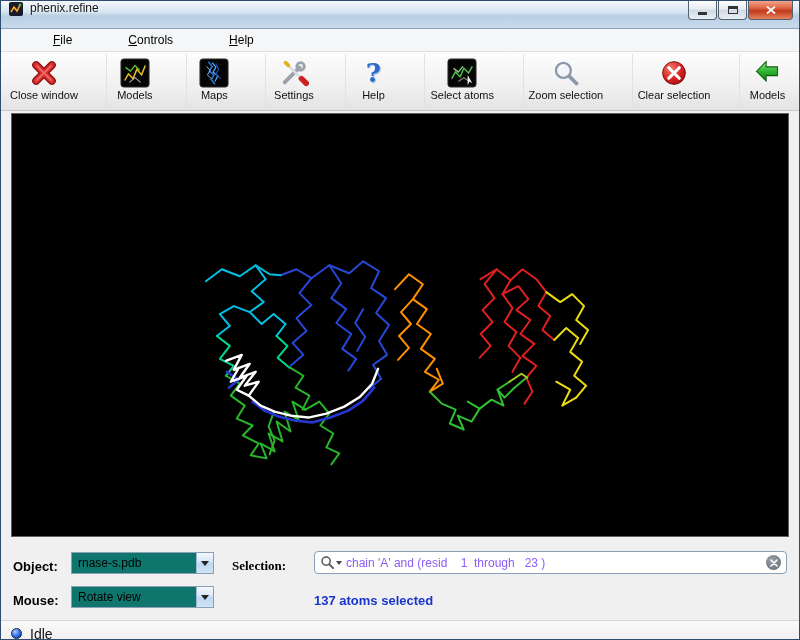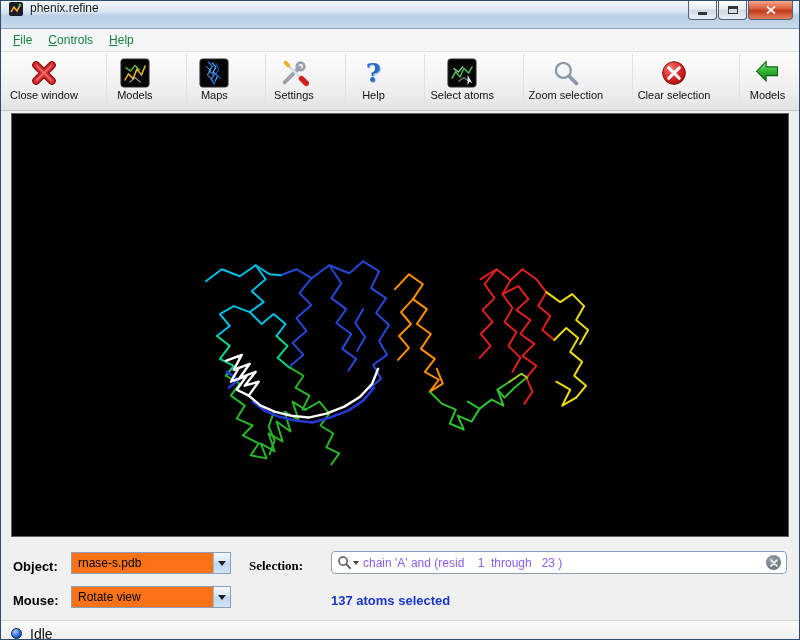--- a/index.html
+++ b/index.html
@@ -39,21 +39,21 @@
   .win-btn.close { width:45px;
     background:linear-gradient(#f4a58c,#de6143 40%,#c03a1c 55%,#e8825e); }
   .glyph-min { width:9px; height:3px; background:#333; margin-top:7px; }
   .glyph-max { width:10px; height:8px; border:1px solid #333; border-top:3px solid #333; background:transparent; }
   
   .menubar {
     height:23px; flex:0 0 23px;
     background:#f5f6f7; border-bottom:1px solid #e0e0e0;
     display:flex; align-items:center; padding-left:4px; font-size:12px;
   }
-  .menu-item { display:inline-block; padding:3px 8px; color:#15803d; }
+  .menu-item { display:inline-block; padding:3px 8px; color:#000000;margin-left:40px; }
   .menu-item::first-letter { text-decoration:underline; }
   
   .toolbar {
     height:59px; flex:0 0 59px;
     background:linear-gradient(#fdfdfd,#efefef 65%,#e3e3e3);
     border-bottom:1px solid #c6c6c6;
     display:flex; align-items:stretch; justify-content:space-between;
     padding:2px 4px;
   }
   .tb-item {
@@ -67,21 +67,21 @@
     text-shadow:1px 1px 1px #9db9dd; font-family:"DejaVu Serif", serif; }
   
   .viewport-wrap { flex:0 0 430px; padding:2px 10px; background:#f0f0f0; }
   .viewport { height:424px; background:#000; border:1px solid #606060; }
   .viewport svg { display:block; }
   
   .controls { padding:9px 12px 2px; }
   .ctl-row { display:flex; align-items:flex-end; height:24px; margin-bottom:10px; }
   .ctl-label { width:58px; font-weight:bold; font-size:13px; color:#000; }
   .combo {
-    width:160px; height:22px; border:1px solid #8aa0b8; background:#f97316;
+    width:143px; height:22px; border:1px solid #8aa0b8; background:#0f766e;
     display:flex; align-items:center;
   }
   .combo-text { flex:1; padding:0 6px; font-size:12px; color:#000;
     white-space:nowrap; overflow:hidden; }
   .combo-arrow {
     width:17px; height:100%;
     background:linear-gradient(#f4f9fd,#d5e7f8 45%,#bcd7f0 50%,#d0e4f6);
     border-left:1px solid #9cb8d6;
     display:flex; align-items:center; justify-content:center;
   }

